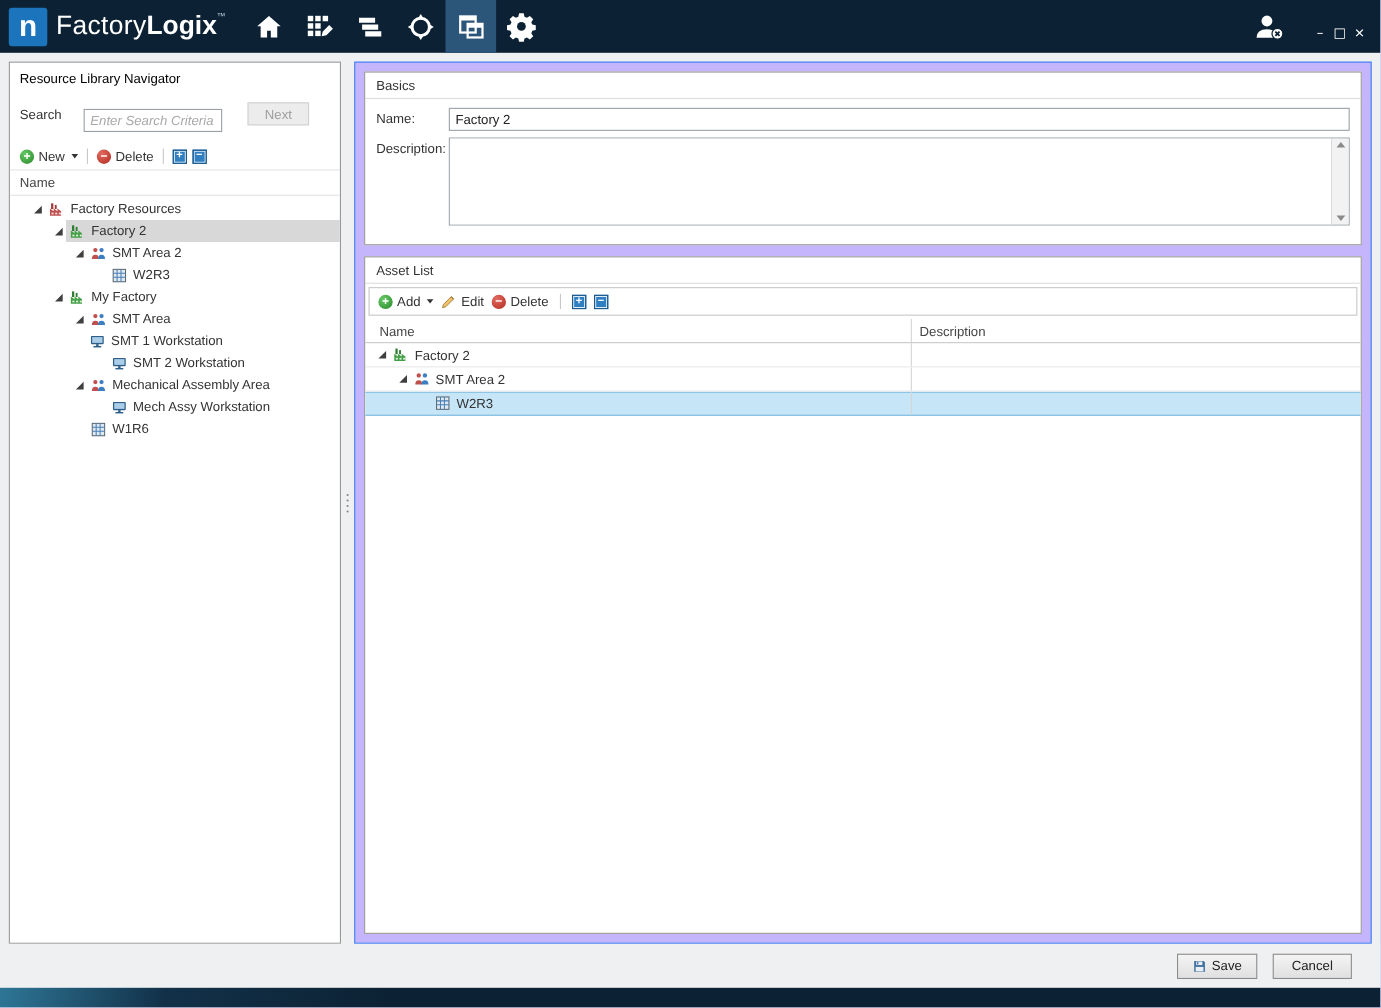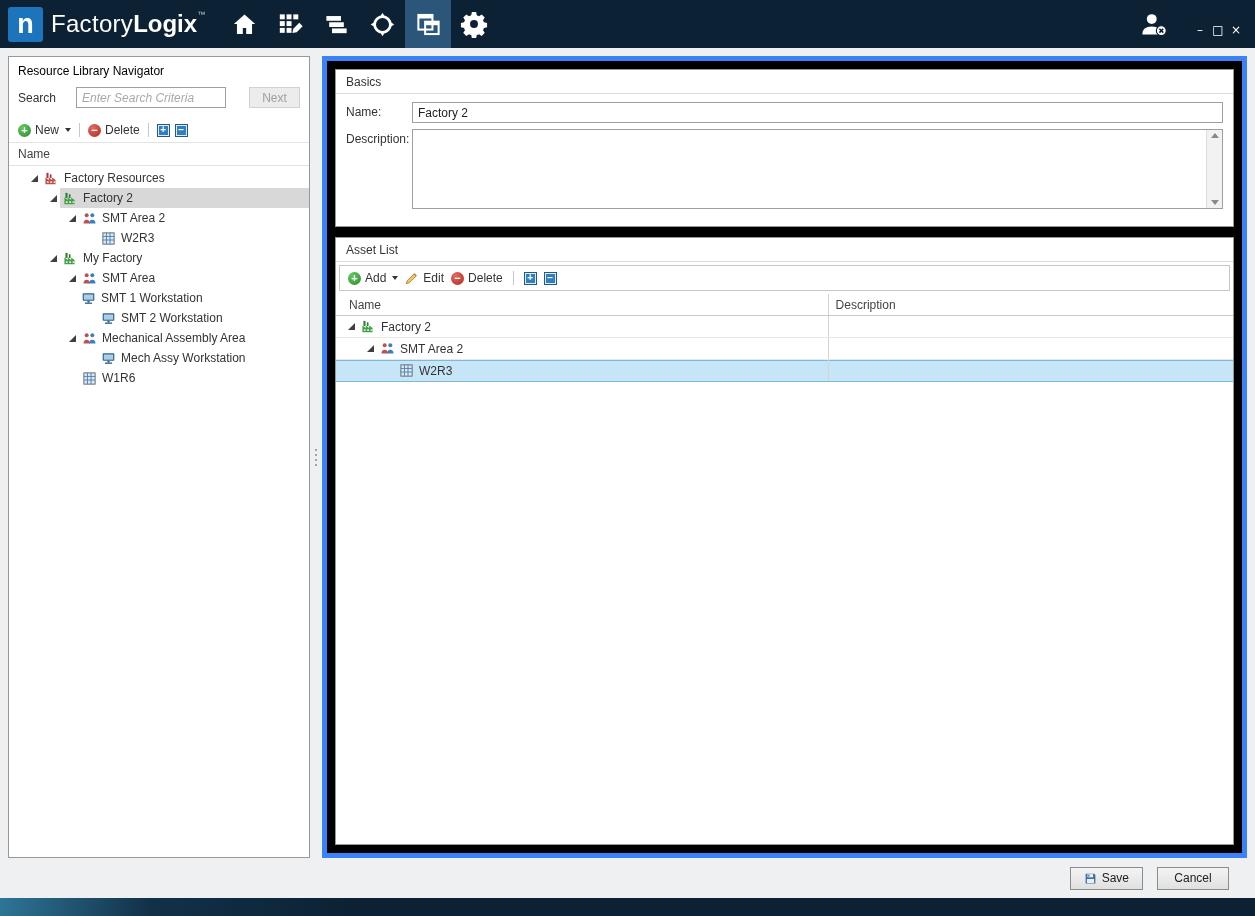--- a/index.html
+++ b/index.html
@@ -38,22 +38,22 @@
 
   
   .left-panel {
     position:absolute; left:8px; top:56px; width:302px; bottom:58px;
     background:#fff; border:1px solid #989898; display:flex; flex-direction:column;
   }
   .panel-title { padding:7px 9px 6px; color:#000000; }
   .search-row { display:flex; align-items:center; padding:3px 9px 10px; gap:20px; }
   .search-row label { color:#333; }
   .search-input {
-    width:150px; height:21px; border:1px solid #9aa0a6; padding:1px 5px;
-    font-family:inherit; font-size:12px; color:#333;
+    width:126px; height:21px; border:1px solid #9aa0a6; padding:1px 5px;
+    font-family:inherit; font-size:12px; color:#333;margin-top:12px;
   }
   .search-input::placeholder { font-style:italic; color:#a9a9a9; }
   .btn-disabled {
     width:56px; height:21px; background:#ececec; border:1px solid #d2d2d2;
     color:#9f9f9f; font-family:inherit; font-size:12px; margin-left:3px;
   }
   .tool-row {
     display:flex; align-items:center; gap:5px; padding:5px 9px; border-bottom:1px solid #e3e3e3;
   }
   .tool { display:inline-flex; align-items:center; gap:4px; color:#333; cursor:pointer; }
@@ -98,21 +98,21 @@
 
   .splitter {
     position:absolute; left:310px; width:12px; top:56px; bottom:58px;
     display:flex; flex-direction:column; align-items:center; justify-content:center;
     gap:3px; cursor:col-resize;
   }
   .splitter i { width:2px; height:2px; background:#8a8a8a; border-radius:50%; }
 
   .right-panel {
     position:absolute; left:322px; right:8px; top:56px; bottom:58px;
-    background:#000000; border:5px solid #3b82f6; display:flex; flex-direction:column; padding:8px;
+    background:#c4b5fd; border:1px solid #3b82f6; display:flex; flex-direction:column; padding:8px;
   }
   .group { border:1px solid #989898; background:#fff; display:flex; flex-direction:column; }
   .group.basics { height:158px; margin-bottom:10px; flex:none; }
   .group.assets { flex:1; }
   .group-title { padding:5px 10px 4px; color:#333; border-bottom:1px solid #dcdcdc; }
 
   .form { padding:8px 10px; }
   .frow { display:flex; margin-bottom:6px; }
   .frow label { width:66px; padding-top:3px; color:#333; flex:none; }
   .txt {

